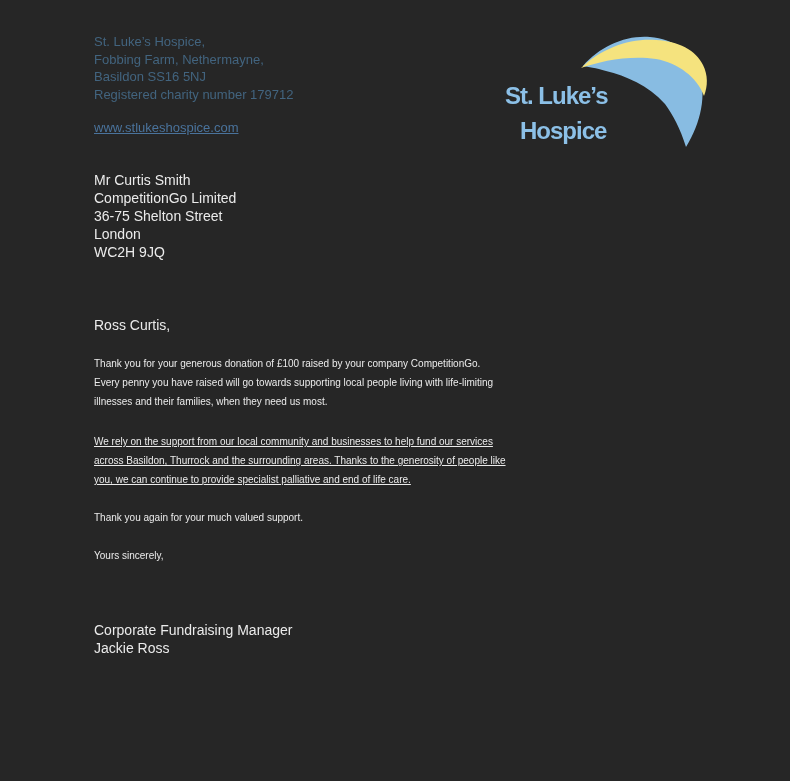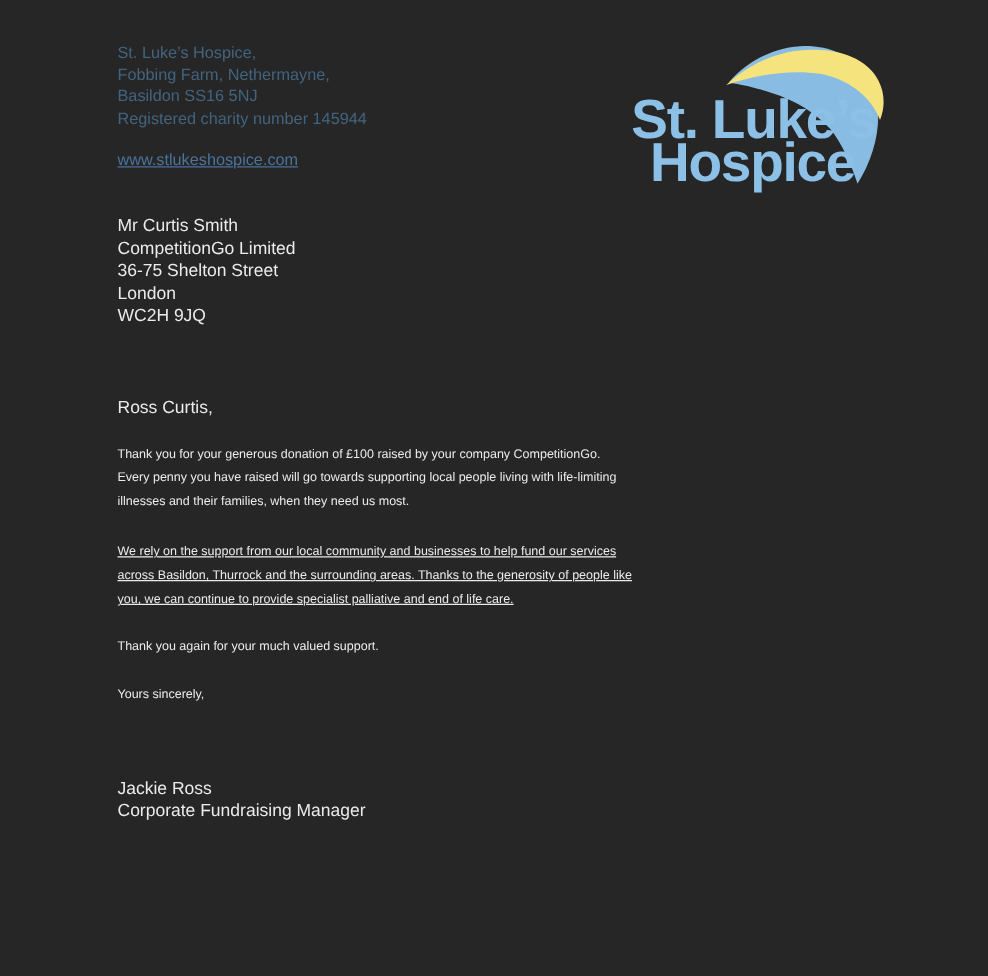--- a/index.html
+++ b/index.html
@@ -59,21 +59,21 @@
     top: 30px;
     width: 134px;
     height: 125px;
   }
   .logo-text {
     position: absolute;
     left: 0;
     top: 78px;
     color: var(--logo-blue, #8cc0e7);
     font-weight: bold;
-    font-size: 44px;
+    font-size: 24px;
     line-height: 35px;
     letter-spacing: -1px;
     white-space: nowrap;
   }
   .logo-line2 {
     margin-left: 15px;
   }
   
   .letter-date {
     margin-top: 39px;
@@ -112,21 +112,21 @@
 </style>
 </head>
 <body>
 
 <div class="page">
 
   <div>
     <div class="sender-address">St. Luke’s Hospice,
 Fobbing Farm, Nethermayne,
 Basildon SS16 5NJ
-Registered charity number 145944</div>
+Registered charity number 179712</div>
     <div class="contact-block">
       <a class="website-link" href="#">www.stlukeshospice.com</a>
     </div>
 
     <div class="logo">
       <svg class="swoosh" viewBox="0 0 134 125" xmlns="http://www.w3.org/2000/svg" aria-hidden="true">
         <path fill="var(--swoosh-blue, #88bce2)" d="M5 36 C22 16 48 5 72 7 C96 9 114 22 121 42 C129 64 123 93 108 117
                  C102 98 95 85 87 74 C70 55 48 46 28 41 C18 38 10 37 5 36 Z"></path>
         <path fill="var(--swoosh-yellow, #f5e37e)" d="M3 38 C24 18 52 8 78 10 C100 11 118 20 125 35 C130 45 130 56 126 66
                  C119 47 100 33 78 29 C52 25 22 31 3 38 Z"></path>
@@ -153,17 +153,17 @@
 
   <p class="para para-gap-lg">We rely on the support from our local community and businesses to help fund our services
 across Basildon, Thurrock and the surrounding areas. Thanks to the generosity of people like
 you, we can continue to provide specialist palliative and end of life care.</p>
 
   <p class="para">Thank you again for your much valued support.</p>
 
   <p class="para">Yours sincerely,</p>
 
   <div class="signature">
+    <div>Corporate Fundraising Manager</div>
     <div>Jackie Ross</div>
-    <div>Corporate Fundraising Manager</div>
   </div>
 
 </div>
 
 </body></html>

